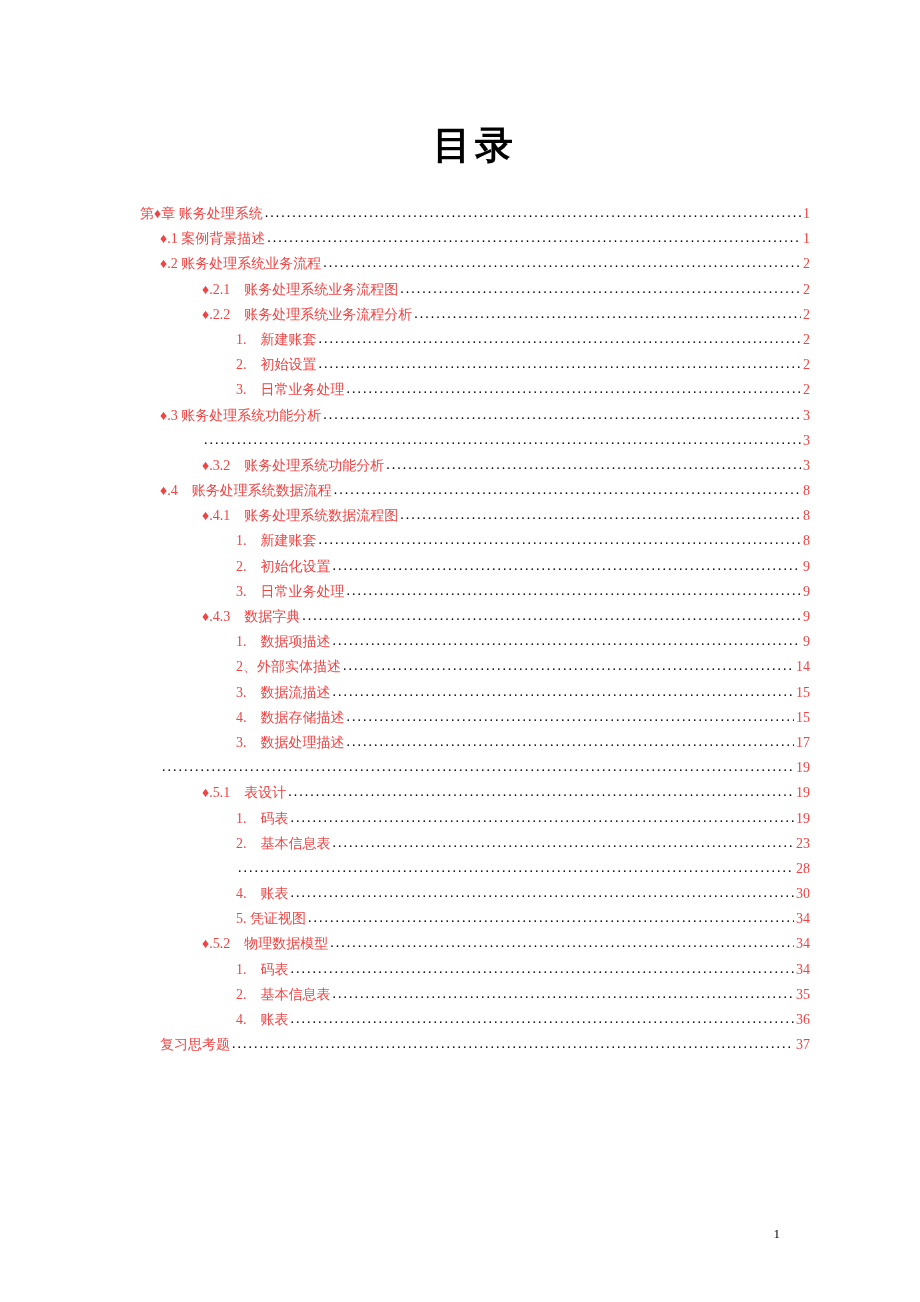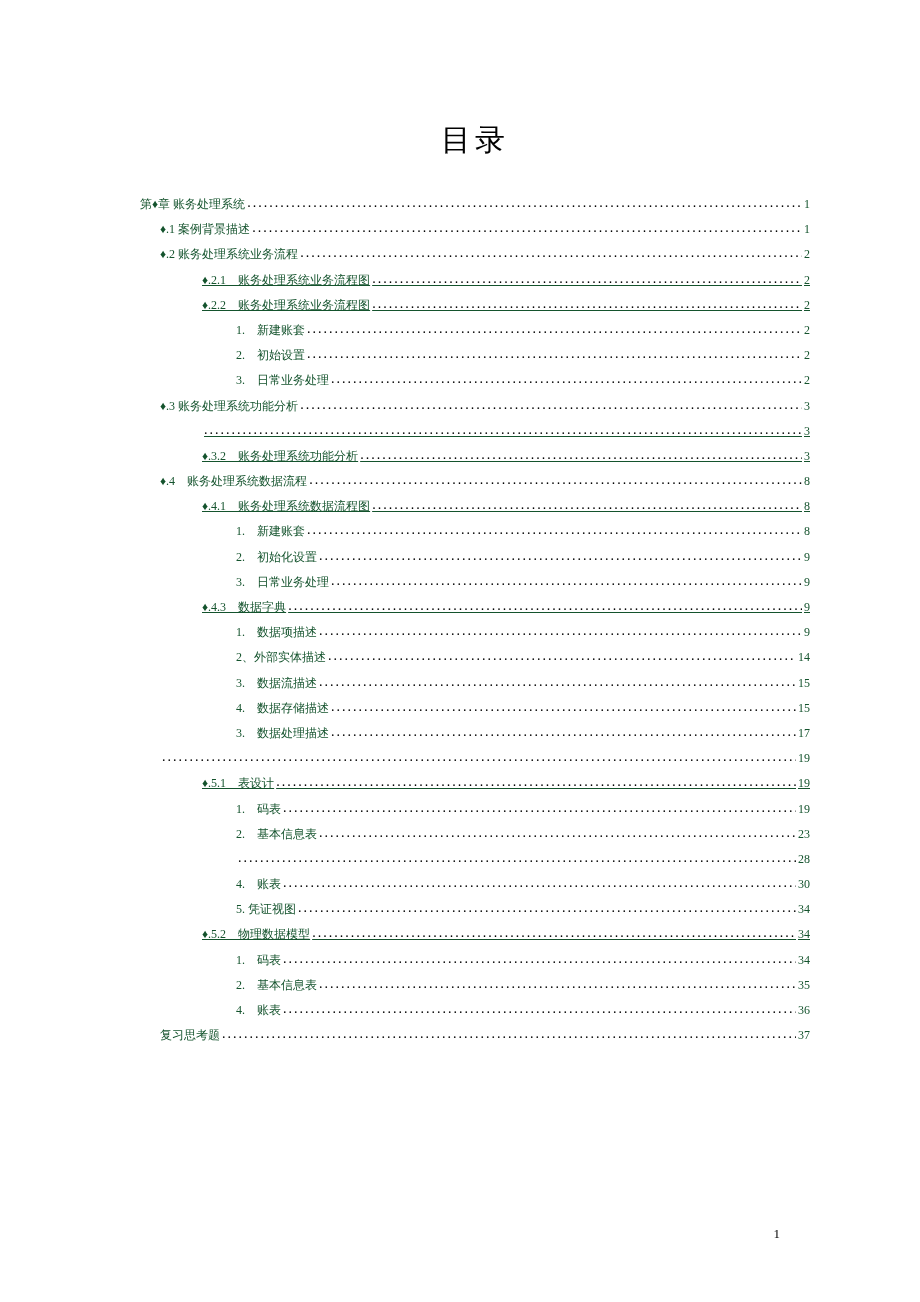--- a/index.html
+++ b/index.html
@@ -10,28 +10,28 @@
     body {
       background: #fff;
       font-family: "SimSun", "宋体", serif;
       width: 920px;
       height: 1302px;
       position: relative;
       padding: 120px 110px 0 140px;
     }
     .title {
       text-align: center;
-      font-size: 30px;
-      font-weight: normal;
+      font-size: 38px;
+      font-weight: bold;
       margin-bottom: 30px;
       letter-spacing: 4px;
     }
     .toc {
-      font-size: 12px;
-      color: #14532d;
+      font-size: 14px;
+      color: #ef4444;
     }
     .toc-row {
       display: flex;
       align-items: baseline;
       line-height: 1.8;
       white-space: nowrap;
     }
     .toc-label {
       flex-shrink: 0;
     }
@@ -48,21 +48,21 @@
       font-size: 14px;
       position: relative;
       top: -1px;
     }
     .toc-page {
       flex-shrink: 0;
       text-align: right;
     }
     .l0 { padding-left: 0; }
     .l1 { padding-left: 20px; justify-content: space-between; }
-    .l2 { padding-left: 62px; text-decoration: underline; }
+    .l2 { padding-left: 62px; }
     .l3 { padding-left: 96px; }
     .page-number {
       position: absolute;
       bottom: 60px;
       right: 140px;
       font-size: 13px;
       color: #000;
     }
   </style>
 </head>
@@ -85,21 +85,21 @@
       <span class="toc-label">♦.2 账务处理系统业务流程</span>
       <span class="toc-dots"></span>
       <span class="toc-page">2</span>
     </div>
     <div class="toc-row l2">
       <span class="toc-label">♦.2.1　账务处理系统业务流程图</span>
       <span class="toc-dots"></span>
       <span class="toc-page">2</span>
     </div>
     <div class="toc-row l2">
-      <span class="toc-label">♦.2.2　账务处理系统业务流程图</span>
+      <span class="toc-label">♦.2.2　账务处理系统业务流程分析</span>
       <span class="toc-dots"></span>
       <span class="toc-page">2</span>
     </div>
     <div class="toc-row l3">
       <span class="toc-label">1.　新建账套</span>
       <span class="toc-dots"></span>
       <span class="toc-page">2</span>
     </div>
     <div class="toc-row l3">
       <span class="toc-label">2.　初始设置</span>

